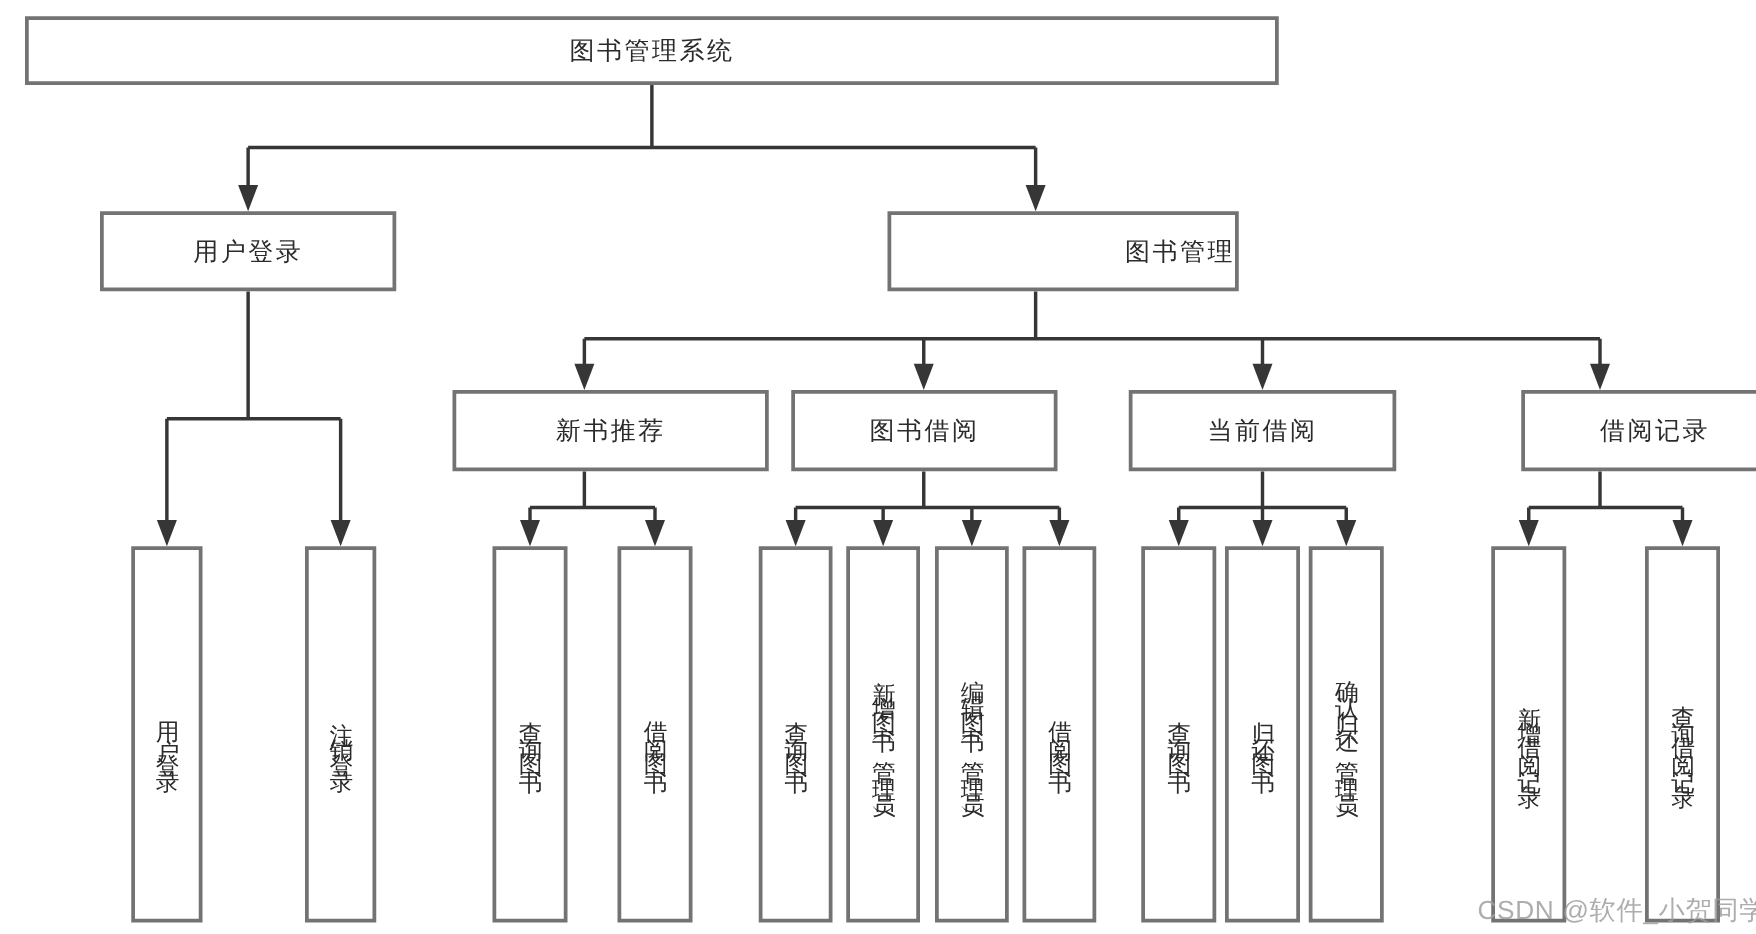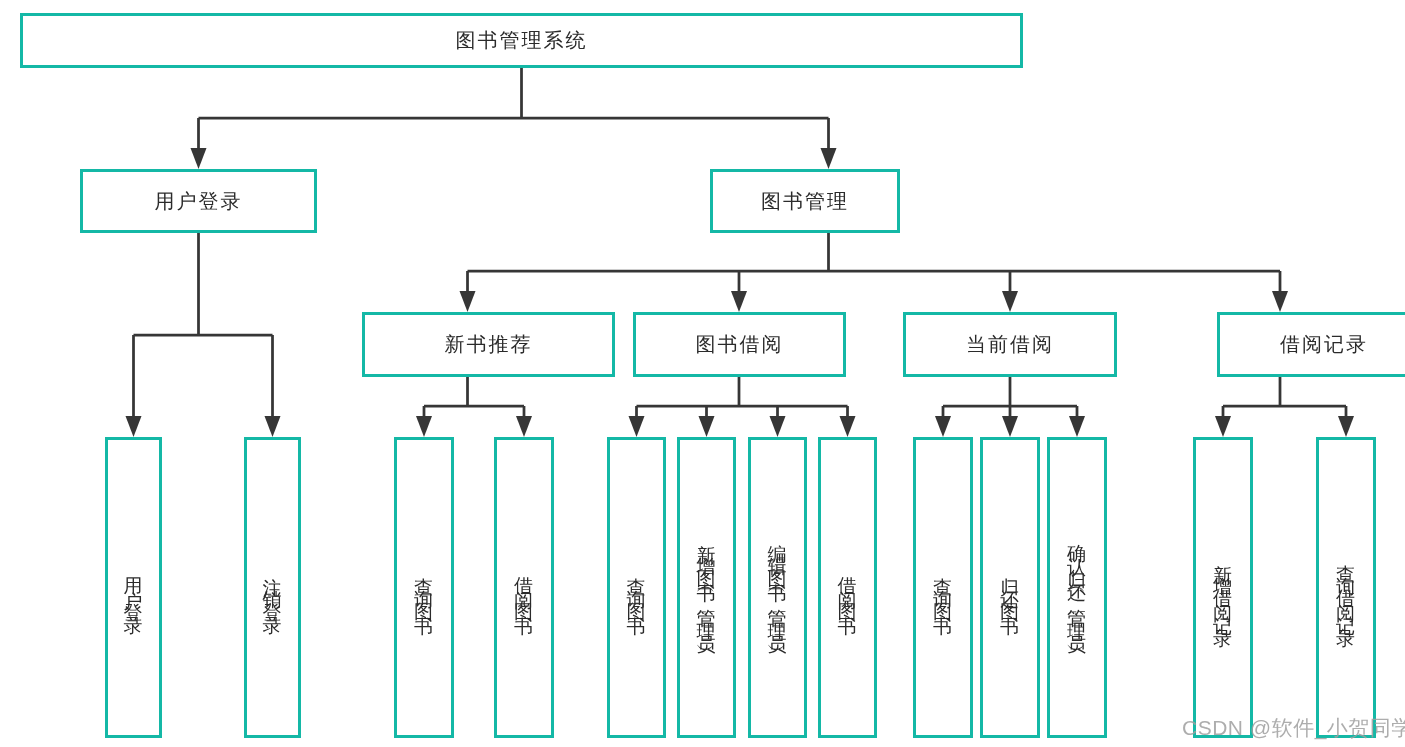--- a/index.html
+++ b/index.html
@@ -9,21 +9,21 @@
     height: 747px;
     background: #ffffff;
     overflow: hidden;
     font-family: "Liberation Sans", sans-serif;
   }
   #wires { position: absolute; left: 0; top: 0; z-index: 1; }
   .box {
     position: absolute;
     box-sizing: border-box;
     background: #ffffff;
-    border: 3px solid #14b8a6;
+    border: 3px solid #737373;
     display: flex;
     align-items: center;
     justify-content: center;
     z-index: 2;
   }
   .box.h span {
     font-size: 20px;
     letter-spacing: 2px;
     color: #2b2b2b;
     white-space: nowrap;
@@ -32,21 +32,21 @@
     writing-mode: vertical-rl;
     text-orientation: mixed;
     font-size: 19px;
     line-height: 1;
     letter-spacing: 13px;
     color: #2b2b2b;
   }
   
   #n0  { left: 20px;   top: 13px;  width: 1003px; height: 55px; }
   #n1  { left: 80px;   top: 169px; width: 237px;  height: 64px; }
-  #n2  { left: 710px;  top: 169px; width: 190px;  height: 64px; }
+  #n2  { left: 710px;  top: 169px; width: 281px;  height: 64px; justify-content: flex-end; }
   #n3  { left: 362px;  top: 312px; width: 253px;  height: 65px; }
   #n4  { left: 633px;  top: 312px; width: 213px;  height: 65px; }
   #n5  { left: 903px;  top: 312px; width: 214px;  height: 65px; }
   #n6  { left: 1173px; top: 312px; width: 214px;  height: 65px; margin-left: 44px; }
   #n7  { left: 105px;  top: 437px; width: 57px;   height: 301px; }
   #n8  { left: 244px;  top: 437px; width: 57px;   height: 301px; }
   #n9  { left: 394px;  top: 437px; width: 60px;   height: 301px; }
   #n10 { left: 494px;  top: 437px; width: 60px;   height: 301px; }
   #n11 { left: 607px;  top: 437px; width: 59px;   height: 301px; }
   #n12 { left: 677px;  top: 437px; width: 59px;   height: 301px; }

